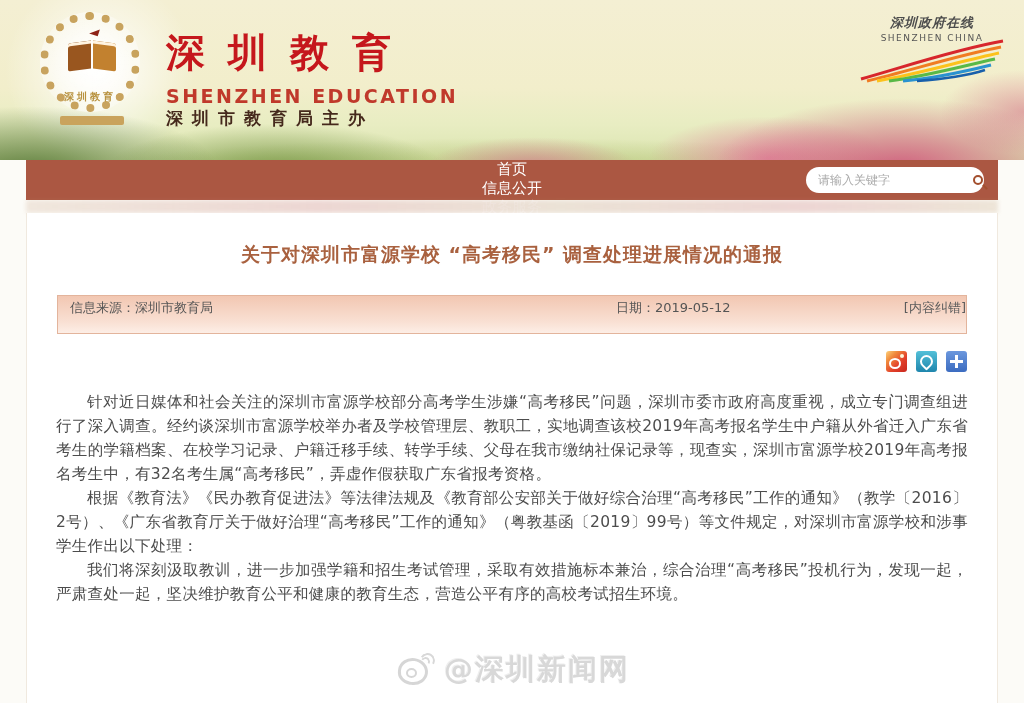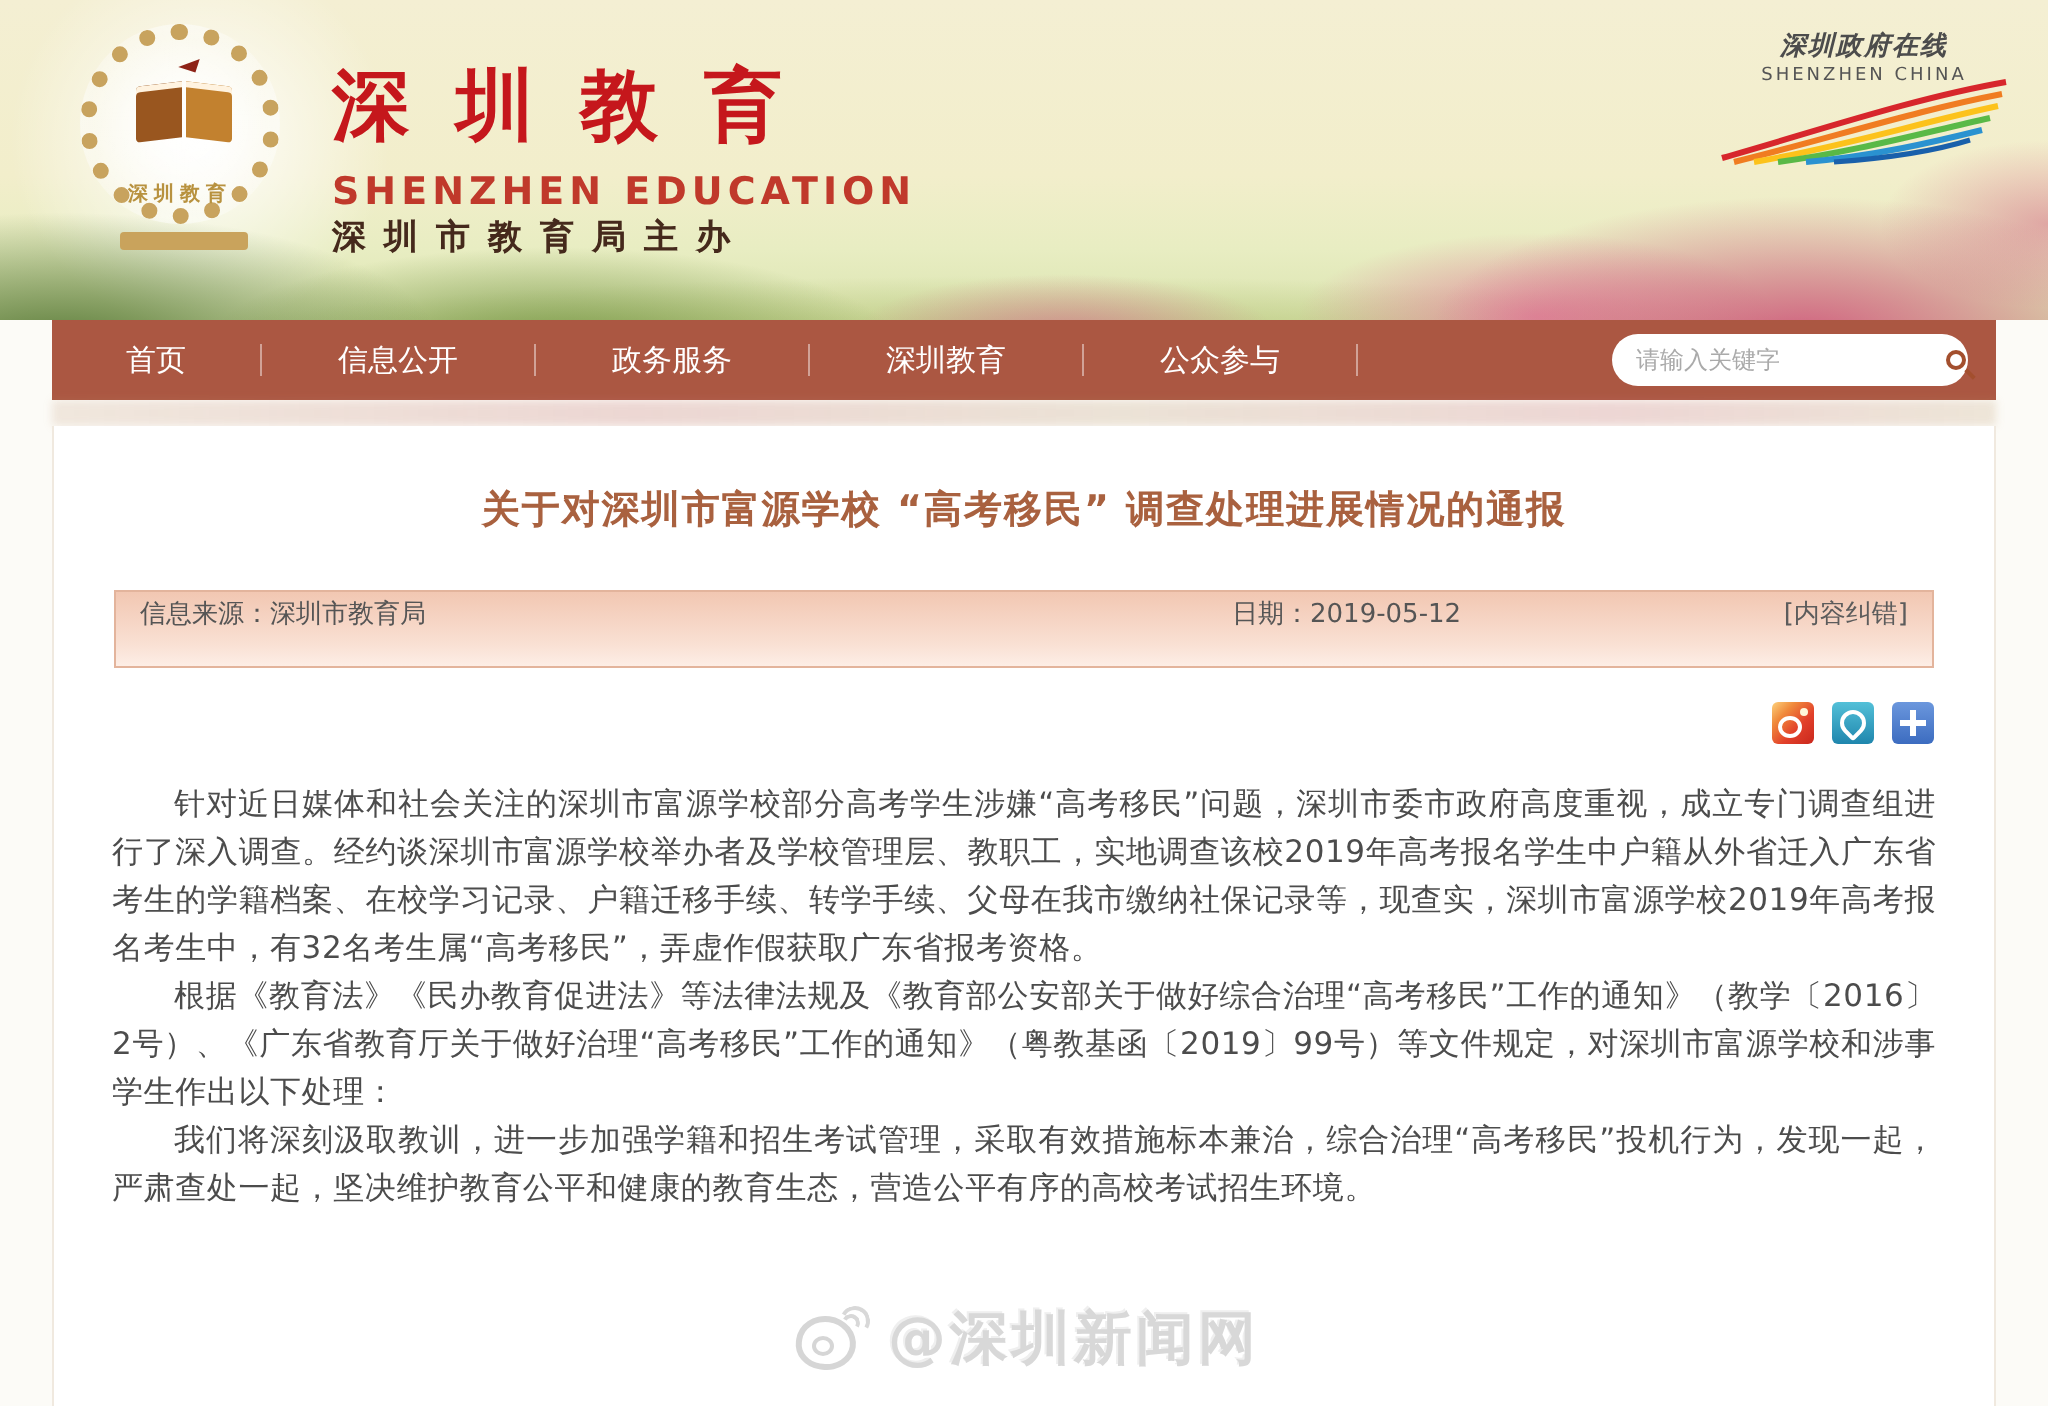--- a/index.html
+++ b/index.html
@@ -43,21 +43,21 @@
   .subtitle { font-size:17px; font-weight:bold; color:#45291c; letter-spacing:9px; }
 
   .govlogo { position:absolute; right:12px; top:14px; width:160px; text-align:center; cursor:pointer; }
   .gov-cn { font-family:Liberation Mono, monospace; font-style:italic;
     font-size:13px; font-weight:bold; color:#4c4c4c; letter-spacing:1px; }
   .gov-en { font-size:9px; color:#555; letter-spacing:1.5px; margin-top:1px; }
   .swoosh { display:block; margin:-4px auto 0; }
 
   
   .navbar { position:relative; margin:0 26px; height:40px; background:#ab5742;
-    display:flex; align-items:center; }
+    display:flex; align-items:center;flex-direction:column; }
   .nav-item { color:#fff; font-size:15px; text-align:center; cursor:pointer; flex:0 0 auto; }
   .nav-item.w1 { width:104px; } .nav-item.wn { width:136px; }
   .nav-sep { width:1px; height:16px; background:rgba(255,255,255,.45); }
   .search { position:absolute; right:14px; top:7px; width:178px; height:26px;
     background:#fff; border-radius:13px; display:flex; align-items:center; padding:0 10px 0 12px; }
   .search input { flex:1; border:none; outline:none; font-size:12px; color:#666; background:transparent; }
   .search input::placeholder { color:#aaa; }
   .mag { position:relative; width:10px; height:10px; border:2px solid #a34f2e; border-radius:50%;
     flex:0 0 auto; margin-right:2px; cursor:pointer; }
   .mag::after { content:""; position:absolute; width:2px; height:6px; background:#a34f2e;
@@ -77,21 +77,21 @@
   .content { margin:0 26px; background:#fff; height:540px;
     border-left:1px solid #f0e9df; border-right:1px solid #f0e9df; position:relative; }
   .article-title { text-align:center; padding-top:29px; font-size:19px; font-weight:bold;
     color:#a9613f; letter-spacing:1px; }
 
   .infobar { margin:27px 30px 0; height:39px; line-height:23px; display:flex;
     background:linear-gradient(180deg,#f2c7b2 0%,#f9e0d3 70%,#fdeee6 100%);
     border:1px solid #e3b49c; font-size:13px; color:#555; }
   .info-source { flex:1; padding-left:12px; }
   .info-date { width:230px; }
-  .info-fix { width:120px; text-align:right; padding-right:12px; color:#5c5c5c; cursor:pointer; }
+  .info-fix { width:120px; text-align:right; color:#5c5c5c; cursor:pointer; }
 
   .sharebar { margin:17px 30px 0; display:flex; justify-content:flex-end; gap:9px; }
   .sicon { position:relative; width:21px; height:21px; border-radius:3px; cursor:pointer; }
   .icon-sina { background:linear-gradient(135deg,#fdd27c 0%,#f08a3c 28%,#e2402a 62%,#c9271d 100%); }
   .icon-sina::after { content:""; position:absolute; left:3px; bottom:3px; width:8px; height:7px;
     border:2px solid #fff; border-radius:50%; }
   .icon-sina::before { content:""; position:absolute; right:3px; top:3px; width:4px; height:4px;
     background:#fff7d9; border-radius:50%; }
   .icon-qq { background:linear-gradient(180deg,#53c0d8,#1f86ad); }
   .icon-qq::after { content:""; position:absolute; left:4px; top:4px; width:9px; height:9px;

